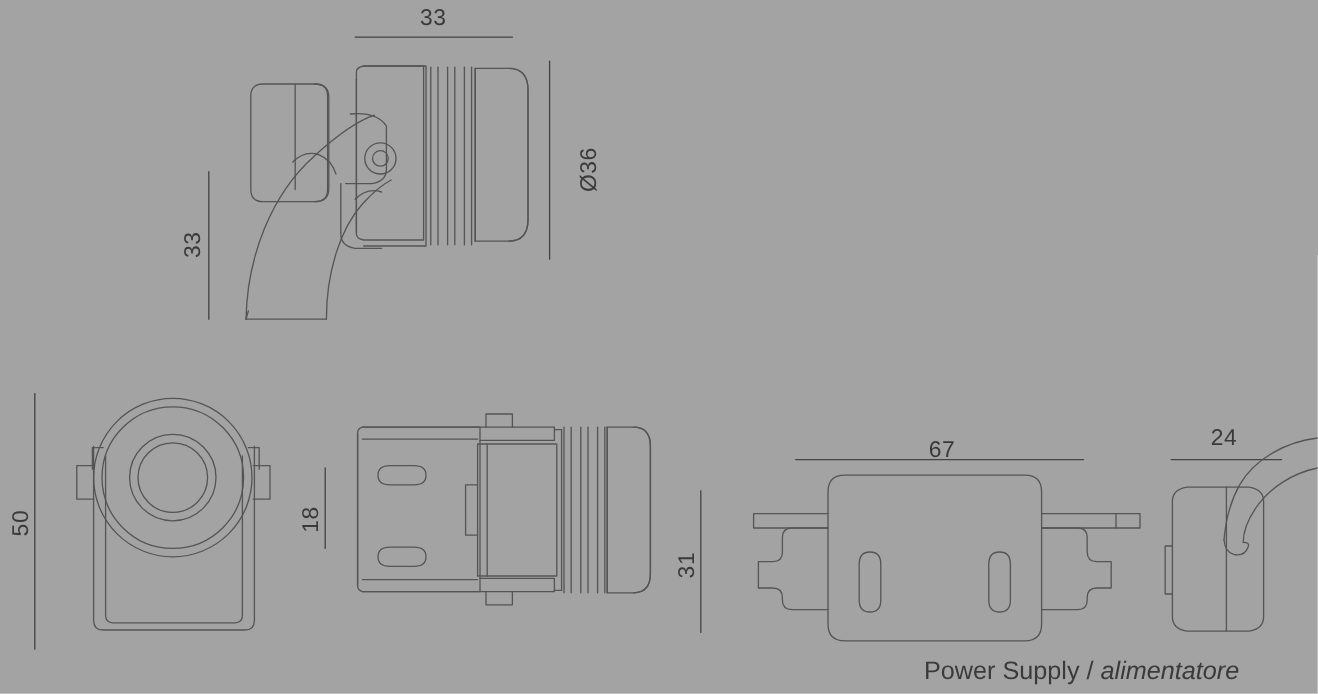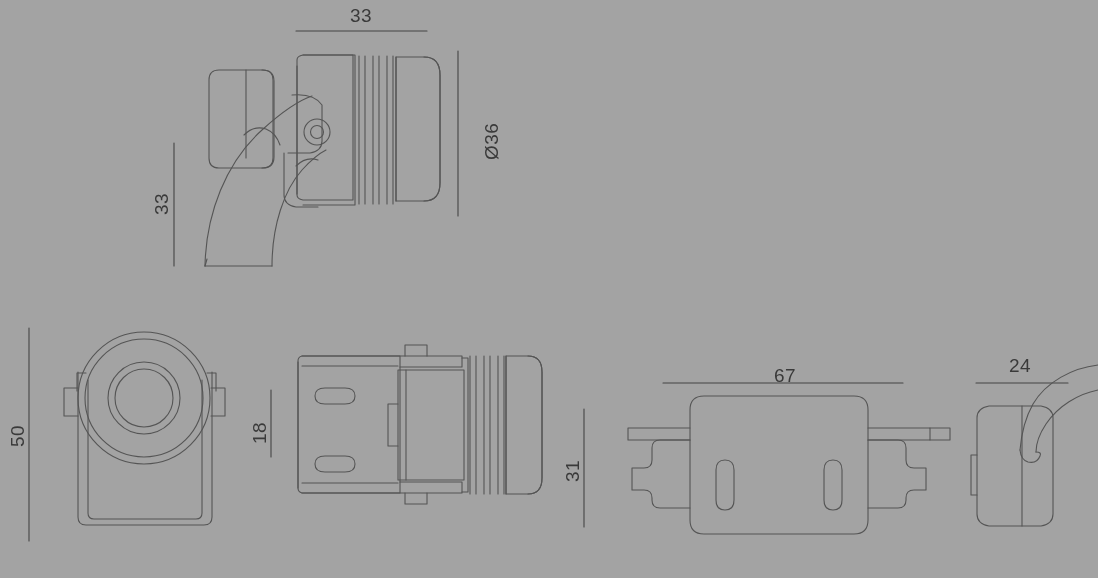--- a/index.html
+++ b/index.html
@@ -223,14 +223,19 @@
   <div class="dim-label vert" style="left:8px; top:447px;">50</div>
 
   <div class="dim-label vert" style="left:250px; top:444px;">18</div>
 
   <div class="dim-label vert" style="left:563px; top:482px;">31</div>
 
   <div class="dim-label" style="left:774px; top:356px;margin-top:10px;">67</div>
 
   <div class="dim-label" style="left:1009px; top:356px;">24</div>
 
+  <div class="caption" style="left:770px; top:549px;">
+    <span>Power Supply</span>
+    <span>/</span>
+    <span class="it">alimentatore</span>
+  </div>
 
 </div>
 
 </body></html>

